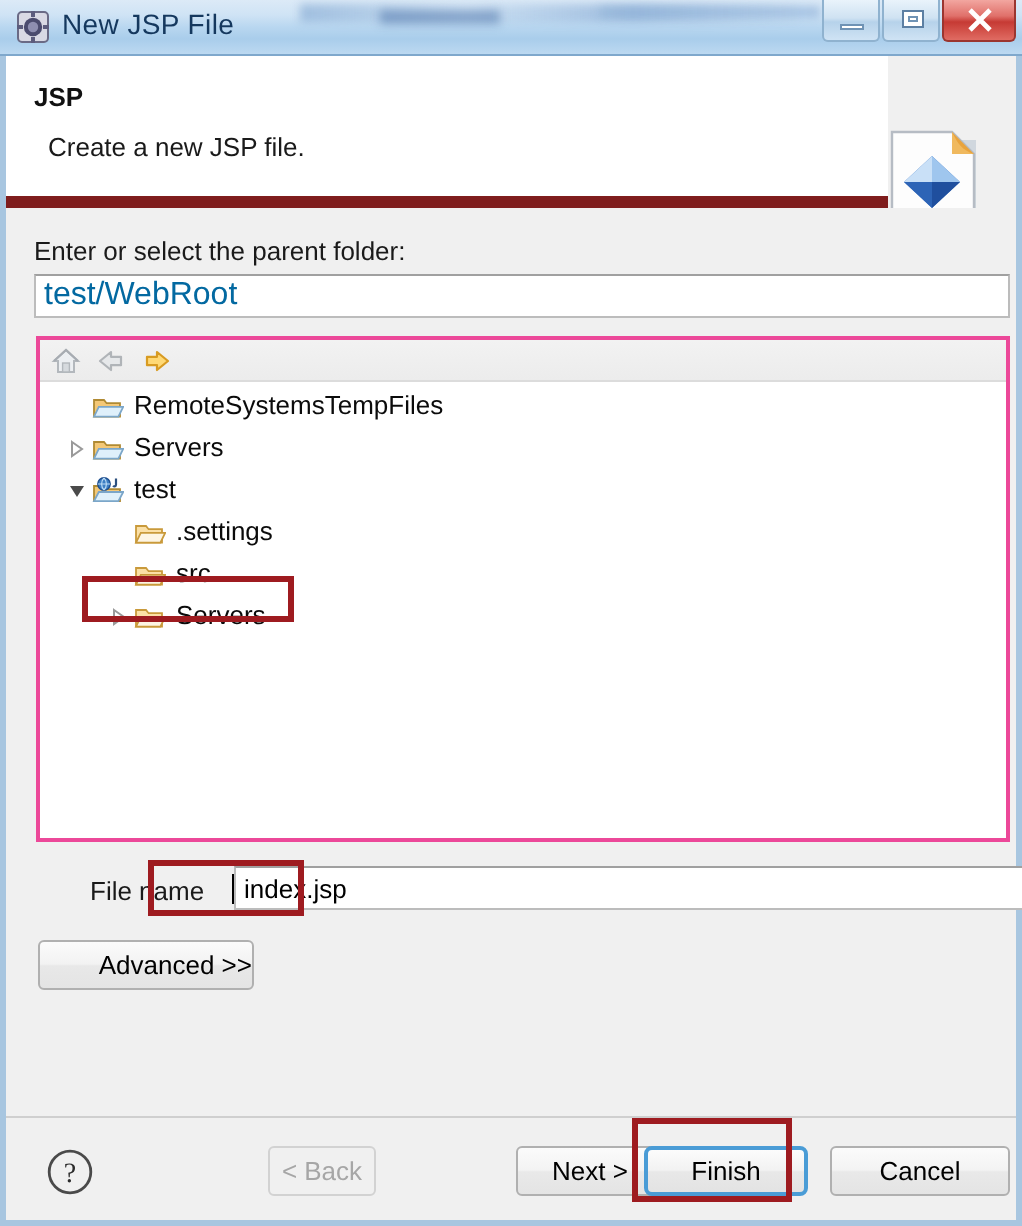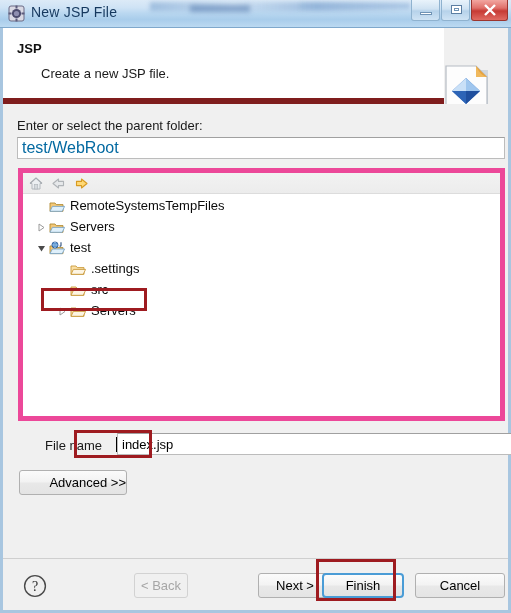--- a/index.html
+++ b/index.html
@@ -98,21 +98,21 @@
     width: 441px; height: 76px;
     background: #ffffff;
     border-bottom: 6px solid #7f1d1d;
   }
   #header-title {
     position: absolute; left: 14px; top: 13px;
     font-size: 13px; font-weight: bold; color: #111;
   }
   #header-sub {
     position: absolute; left: 21px; top: 38px;
-    font-size: 13px; color: #1a1a1a; margin-left: 17px;
+    font-size: 13px; color: #1a1a1a;
   }
   #header-icon { position: absolute; left: 438px; top: 36px; }
 
   
   #body { position: absolute; left: 0; top: 104px; width: 505px; height: 454px; background: #f0f0f0; }
 
   #parent-label {
     position: absolute; left: 14px; top: 14px;
     font-size: 13px; color: #1a1a1a;
   }
@@ -125,21 +125,21 @@
     font-family: "Liberation Sans", sans-serif;
     font-size: 16px; color: #0369a1;
     padding: 0 4px; line-height: 20px;
   }
 
   
   #tree-panel {
     position: absolute; left: 15px; top: 64px;
     width: 487px; height: 253px;
     background: #fff;
-    border: 5px solid #ec4899;
+    border: 2px solid #ec4899;
     overflow: hidden;
   }
   #tree-toolbar {
     position: relative; height: 21px;
     background: linear-gradient(to bottom,#f2f2f2,#ececec);
     border-bottom: 1px solid #dcdcdc;
   }
   .tb-ico { position: absolute; top: 2px; width: 18px; height: 17px; }
   #tb-home { left: 4px; }
   #tb-back { left: 26px; }

